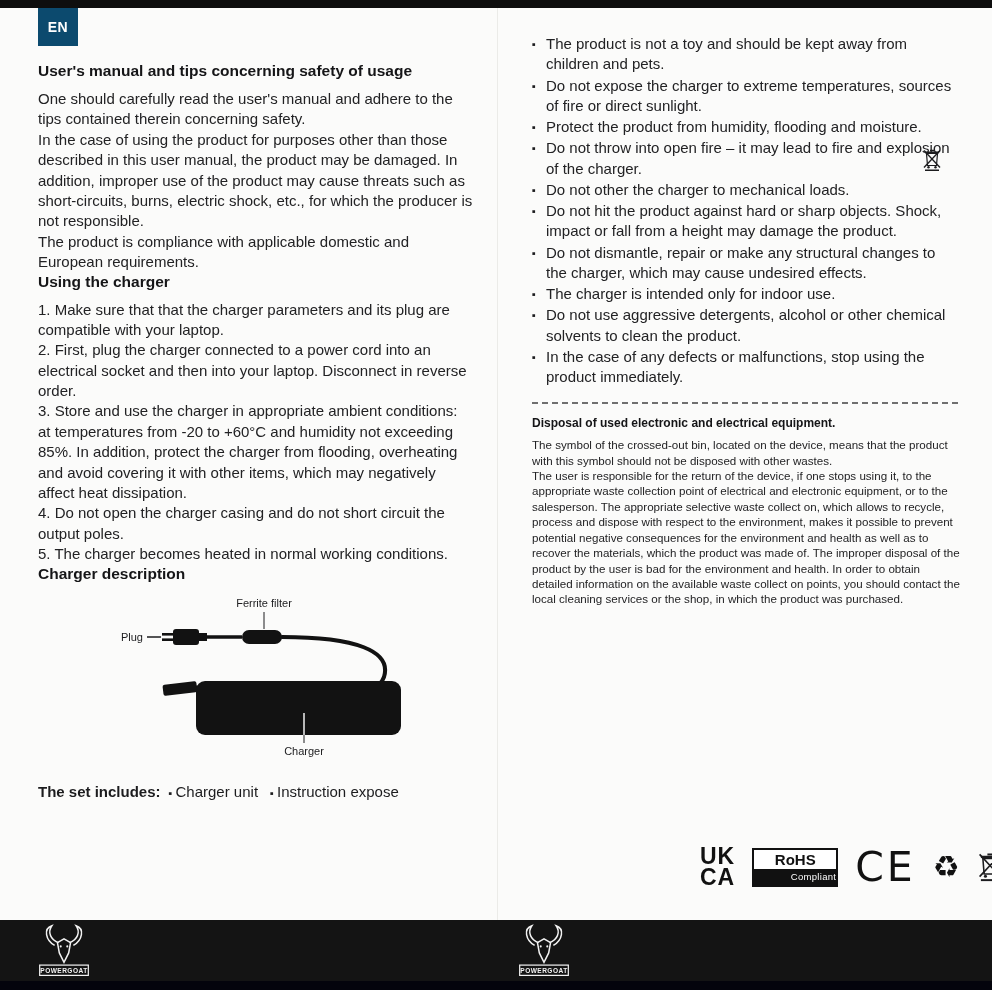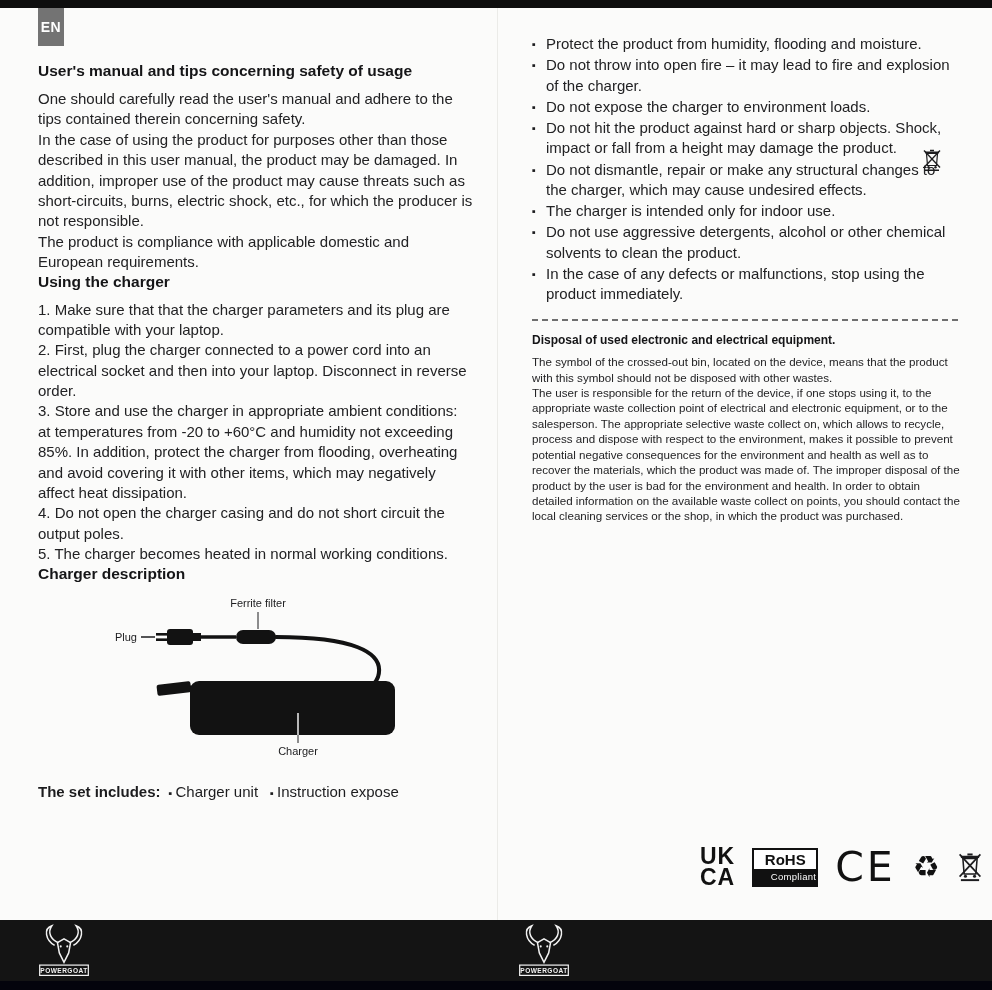--- a/index.html
+++ b/index.html
@@ -4,22 +4,22 @@
 <style>
   * { margin:0; padding:0; box-sizing:border-box; }
   html,body { background:#ffffff; }
   .page {
     position:relative; width:992px; height:990px; margin:0 auto;
     background:#fbfbfa; overflow:hidden;
     font-family:"Liberation Sans","DejaVu Sans",sans-serif; color:#1c1c1e;
   }
   .top-strip { position:absolute; top:0; left:0; right:0; height:8px; background:#0e0e0e; }
   .lang-badge {
-    position:absolute; top:8px; left:38px; width:26px; height:38px;
-    background:#737373; color:#ffffff; font-weight:bold; font-size:14px;
+    position:absolute; top:8px; left:38px; width:40px; height:38px;
+    background:#0c4a6e; color:#ffffff; font-weight:bold; font-size:14px;
     display:flex; align-items:center; justify-content:center; letter-spacing:0.5px;
   }
   .center-fold { position:absolute; top:8px; bottom:70px; left:497px; width:1px; background:#ebebe8; }
 
   .col-left  { position:absolute; left:38px;  top:62px; width:436px; }
   .col-right { position:absolute; left:532px; top:34px; width:428px; }
 
   h2.sec { font-size:15.5px; font-weight:bold; color:#151517; margin:0 0 9px 0; }
   .gap-top { margin-top:15px; }
   p.body-text { font-size:15px; line-height:1.36; white-space:pre-line; color:#222224; }
@@ -27,31 +27,31 @@
 
   ul.remarks { list-style:none; margin:0; }
   ul.remarks li { position:relative; padding-left:14px; font-size:15px; line-height:1.35; color:#222224; margin-bottom:1px; }
   ul.remarks li::before { content:"▪"; position:absolute; left:0; top:0; font-size:11px; line-height:20px; color:#1c1c1e; }
 
   .dashed-sep { border:none; border-top:2px dashed #6f6f6f; margin:15px 2px 12px 0; }
 
   .disposal-title { font-size:12px; font-weight:bold; color:#151517; margin-bottom:7px; }
   .disposal-body { font-size:11.6px; line-height:1.33; white-space:pre-line; color:#232325; }
 
-  .diagram-wrap { margin:10px 0 6px 0; }
+  .diagram-wrap { margin:10px 0 6px 0;text-align:right; }
 
   .set-line { margin-top:4px; font-size:15px; display:flex; align-items:flex-end; flex-wrap:wrap; }
   .set-label { font-weight:bold; margin-right:8px; }
   .set-items { display:inline; }
   .inc-item { margin-right:12px; }
   .inc-item::before { content:"▪ "; font-size:11px; }
 
   .marks-row { position:absolute; left:700px; top:843px; display:flex; align-items:center; gap:17px; }
   .ukca { font-weight:bold; font-size:23px; line-height:0.92; letter-spacing:1px; color:#111; text-align:left; }
-  .rohs { border:2px solid #111; width:66px; text-align:center; background:#fff; }
+  .rohs { border:2px solid #111; width:86px; text-align:center; background:#fff; }
   .rohs-name { font-weight:bold; font-size:15px; padding:1px 0; color:#111; }
   .rohs-sub { background:#111; color:#fff; font-size:9.5px; padding:2px 0 3px 0; letter-spacing:0.3px;text-align:right; }
   .ce-mark { font-size:41px; font-weight:400; letter-spacing:3px; color:#111; font-family:"DejaVu Sans",sans-serif; }
   .recycle-mark { font-size:30px; color:#111; font-family:"DejaVu Sans",sans-serif; line-height:1; }
 
   .weee-small { position:absolute; left:922px; top:146px; }
 
   .footer-band { position:absolute; left:0; right:0; bottom:0; height:70px; background:#141414; }
   .footer-strip { position:absolute; left:0; right:0; bottom:0; height:9px; background:#04040c; }
   .goat-logo { position:absolute; top:3px; }
@@ -123,23 +123,25 @@
     <div class="set-line">
       <span class="set-label">The set includes:</span>
       <span class="set-items"><span class="inc-item">Charger unit</span><span class="inc-item">Instruction expose</span></span>
     </div>
 
   </div>
 
   <div class="col-right">
 
     <ul class="remarks">
+        <li>The product is not a toy and should be kept away from children and pets.</li>
+        <li>Do not expose the charger to extreme temperatures, sources of fire or direct sunlight.</li>
         <li>Protect the product from humidity, flooding and moisture.</li>
         <li>Do not throw into open fire – it may lead to fire and explosion of the charger.</li>
-        <li>Do not expose the charger to environment loads.</li>
+        <li>Do not other the charger to mechanical loads.</li>
         <li>Do not hit the product against hard or sharp objects. Shock, impact or fall from a height may damage the product.</li>
         <li>Do not dismantle, repair or make any structural changes to the charger, which may cause undesired effects.</li>
         <li>The charger is intended only for indoor use.</li>
         <li>Do not use aggressive detergents, alcohol or other chemical solvents to clean the product.</li>
         <li>In the case of any defects or malfunctions, stop using the product immediately.</li>
       </ul>
 
     <hr class="dashed-sep">
 
     <div class="disposal-title">Disposal of used electronic and electrical equipment.</div>

